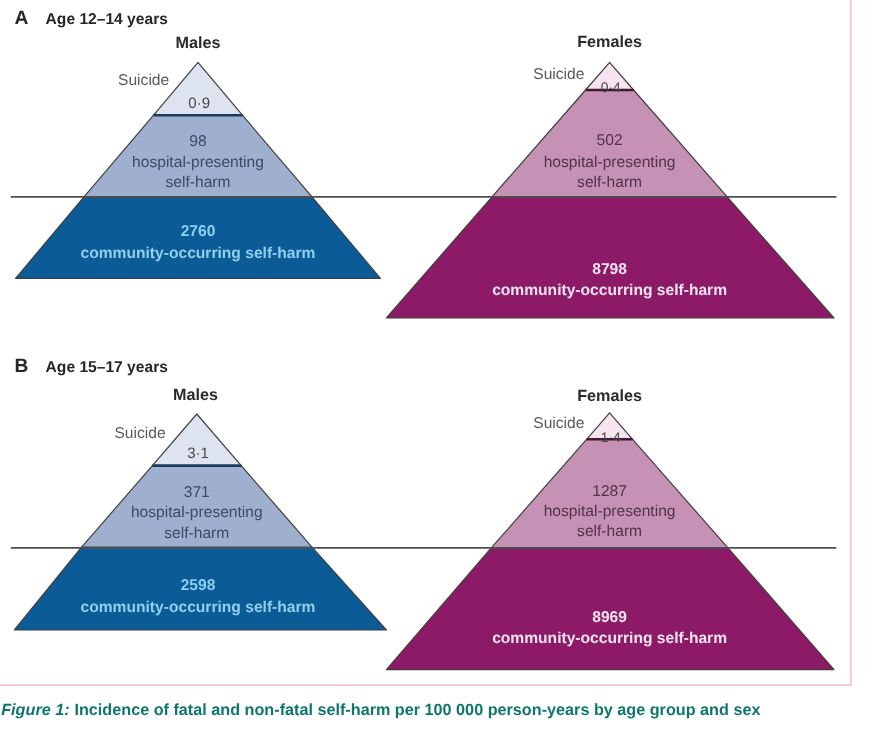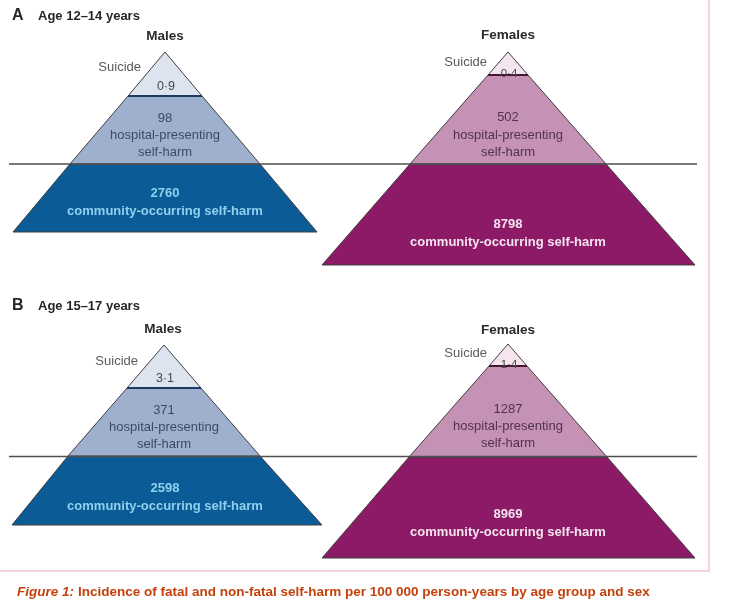--- a/index.html
+++ b/index.html
@@ -16,21 +16,21 @@
   .suicide-value-sm{font-size:11.5px;font-weight:400;fill:#474747;text-anchor:middle;}
   .mid-text-m{font-size:13px;font-weight:400;fill:#3d4a63;text-anchor:middle;}
   .mid-text-f{font-size:13px;font-weight:400;fill:#523349;text-anchor:middle;}
   .bot-text-m{font-size:13px;font-weight:700;fill:#8fd0ee;text-anchor:middle;}
   .bot-text-f{font-size:13px;font-weight:700;fill:#f4e4ef;text-anchor:middle;}
   .tier{stroke:#3f3f3f;stroke-width:1;stroke-linejoin:round;}
   .divider{stroke-width:2.2;}
   .waterline{stroke-width:1.4;}
   .frame-line{fill:none;stroke-width:1.5;}
   #caption{position:absolute;left:1px;top:584px;font-size:13.5px;font-weight:700;
-           color:#c2410c;white-space:nowrap;padding-left:16px;}
+           color:#0f766e;white-space:nowrap;}
   .cap-prefix{font-style:italic;}
   .cap-text{margin-left:4px;}
 </style>
 </head>
 <body>
 
 <div id="stage">
   <svg width="737" height="580" viewBox="0 0 737 580">
 
     <polyline class="frame-line" points="709,0 709,571 0,571" stroke="#f0c6d4"></polyline>

